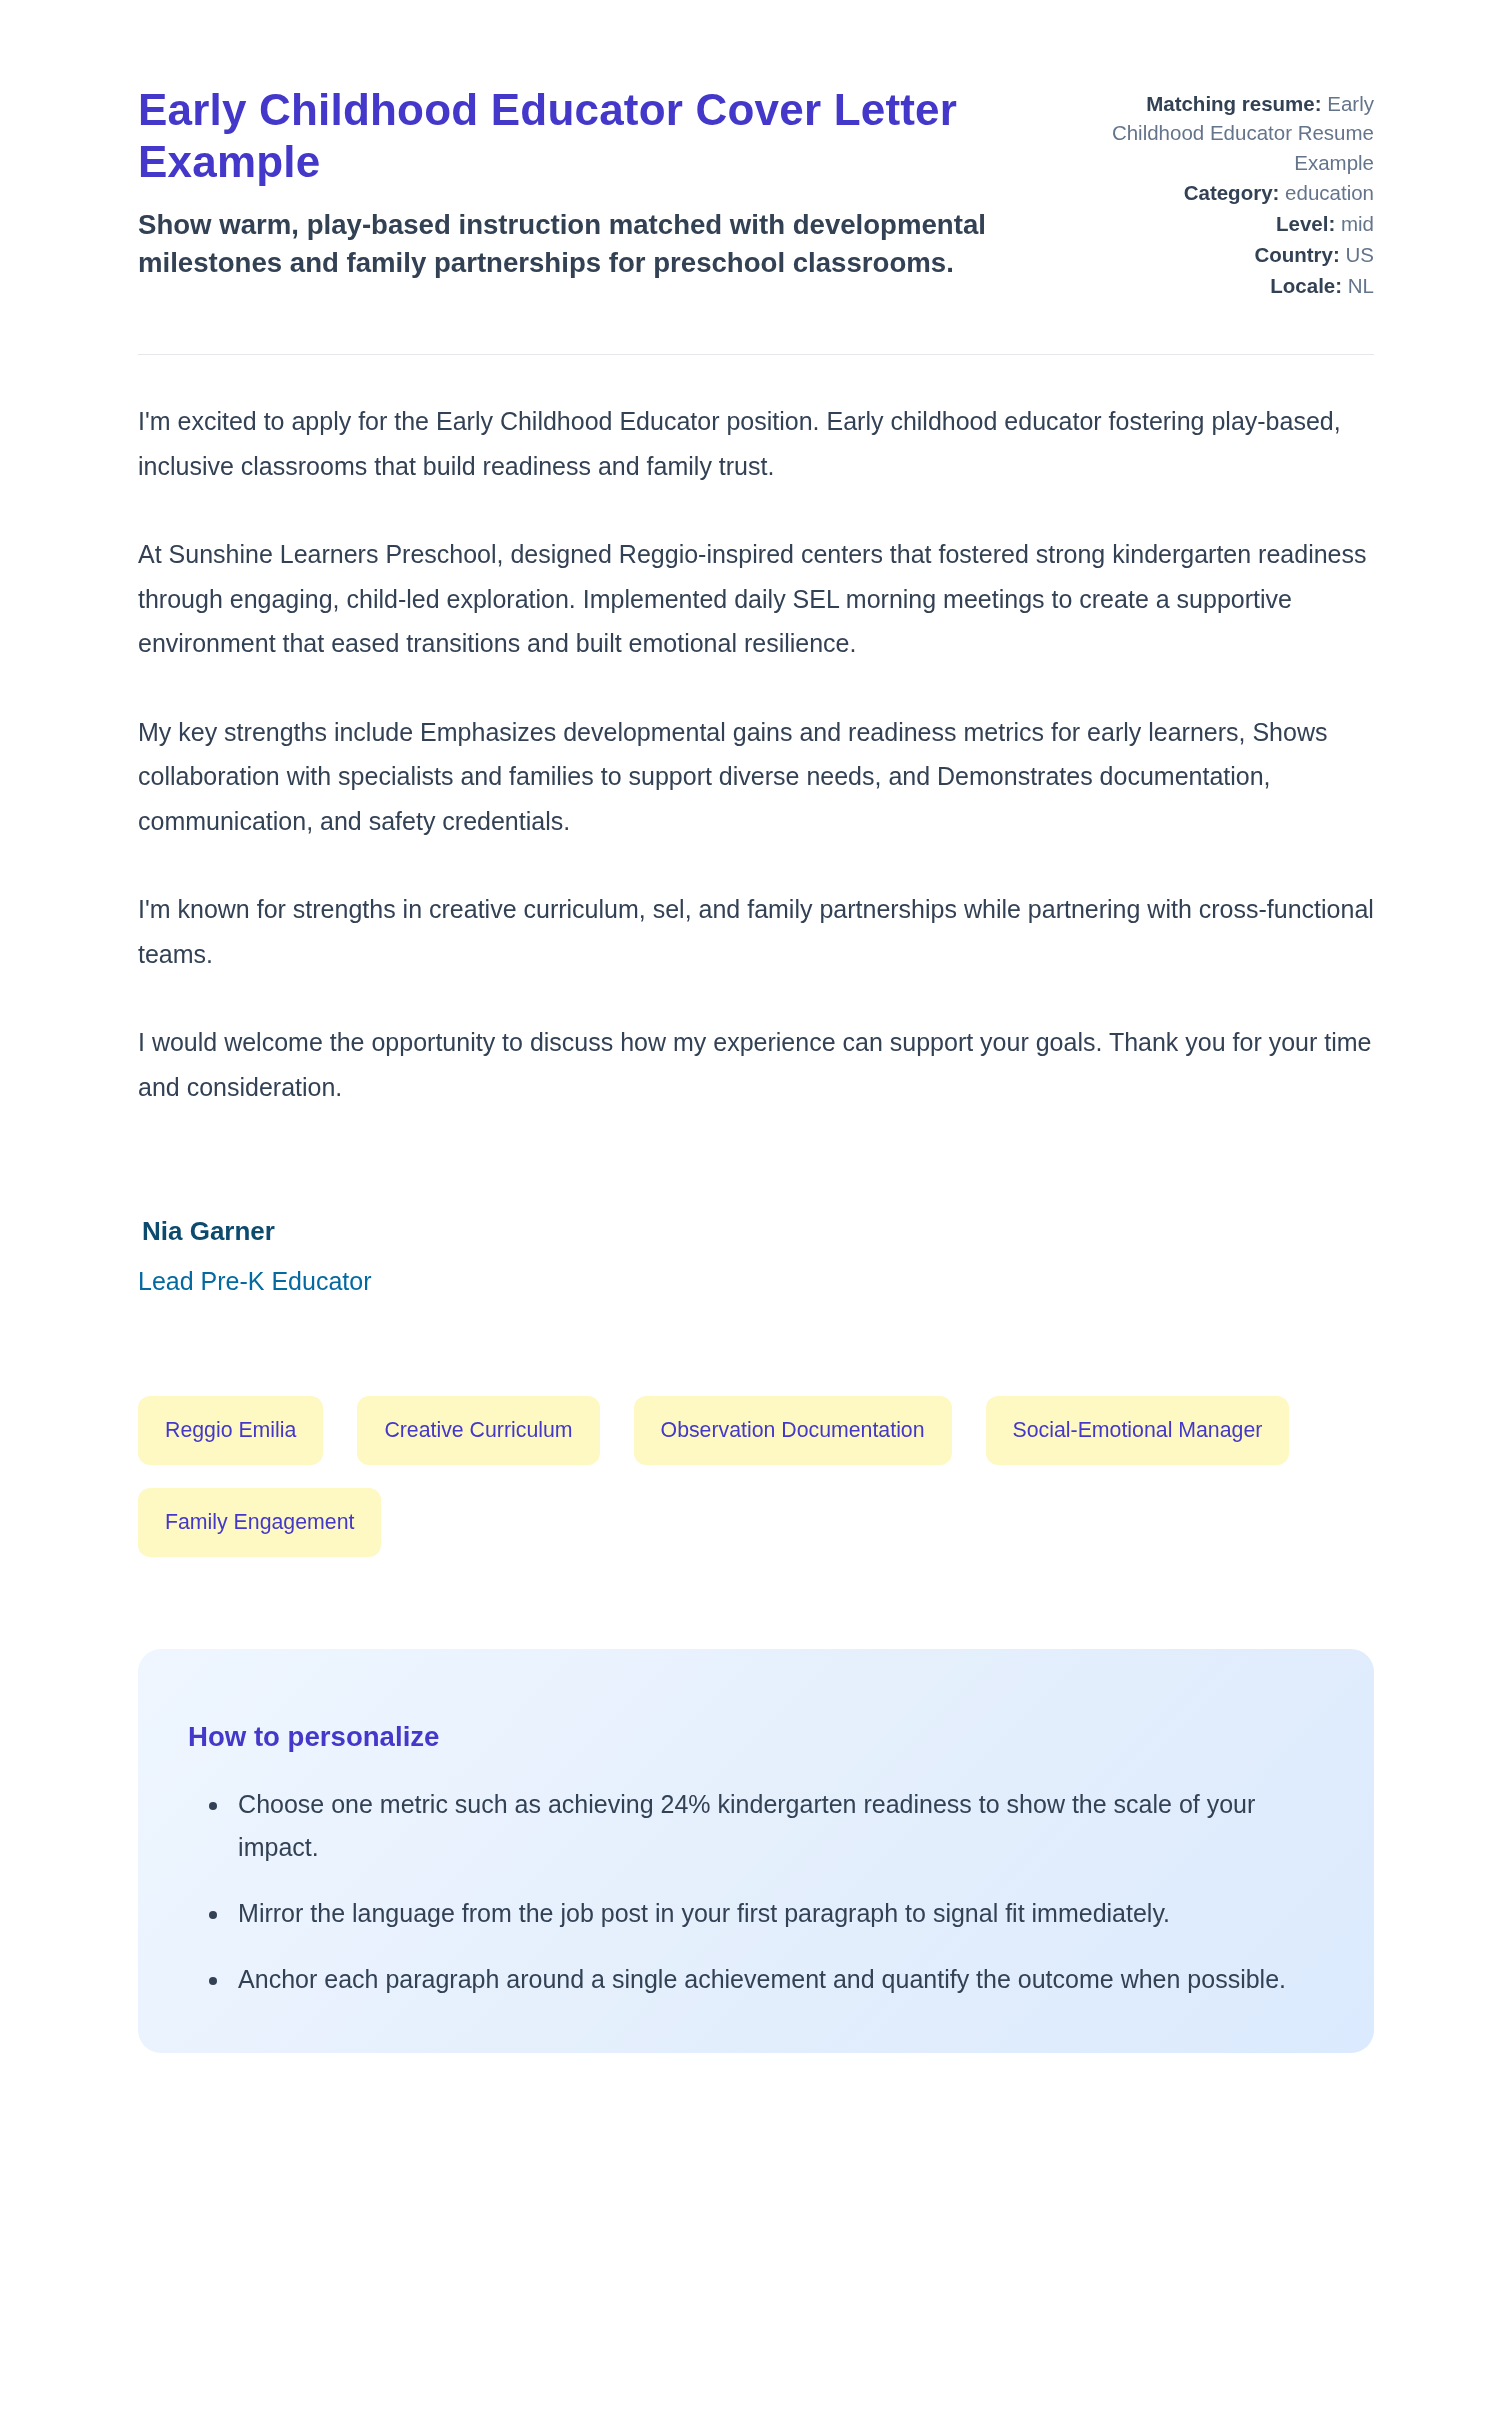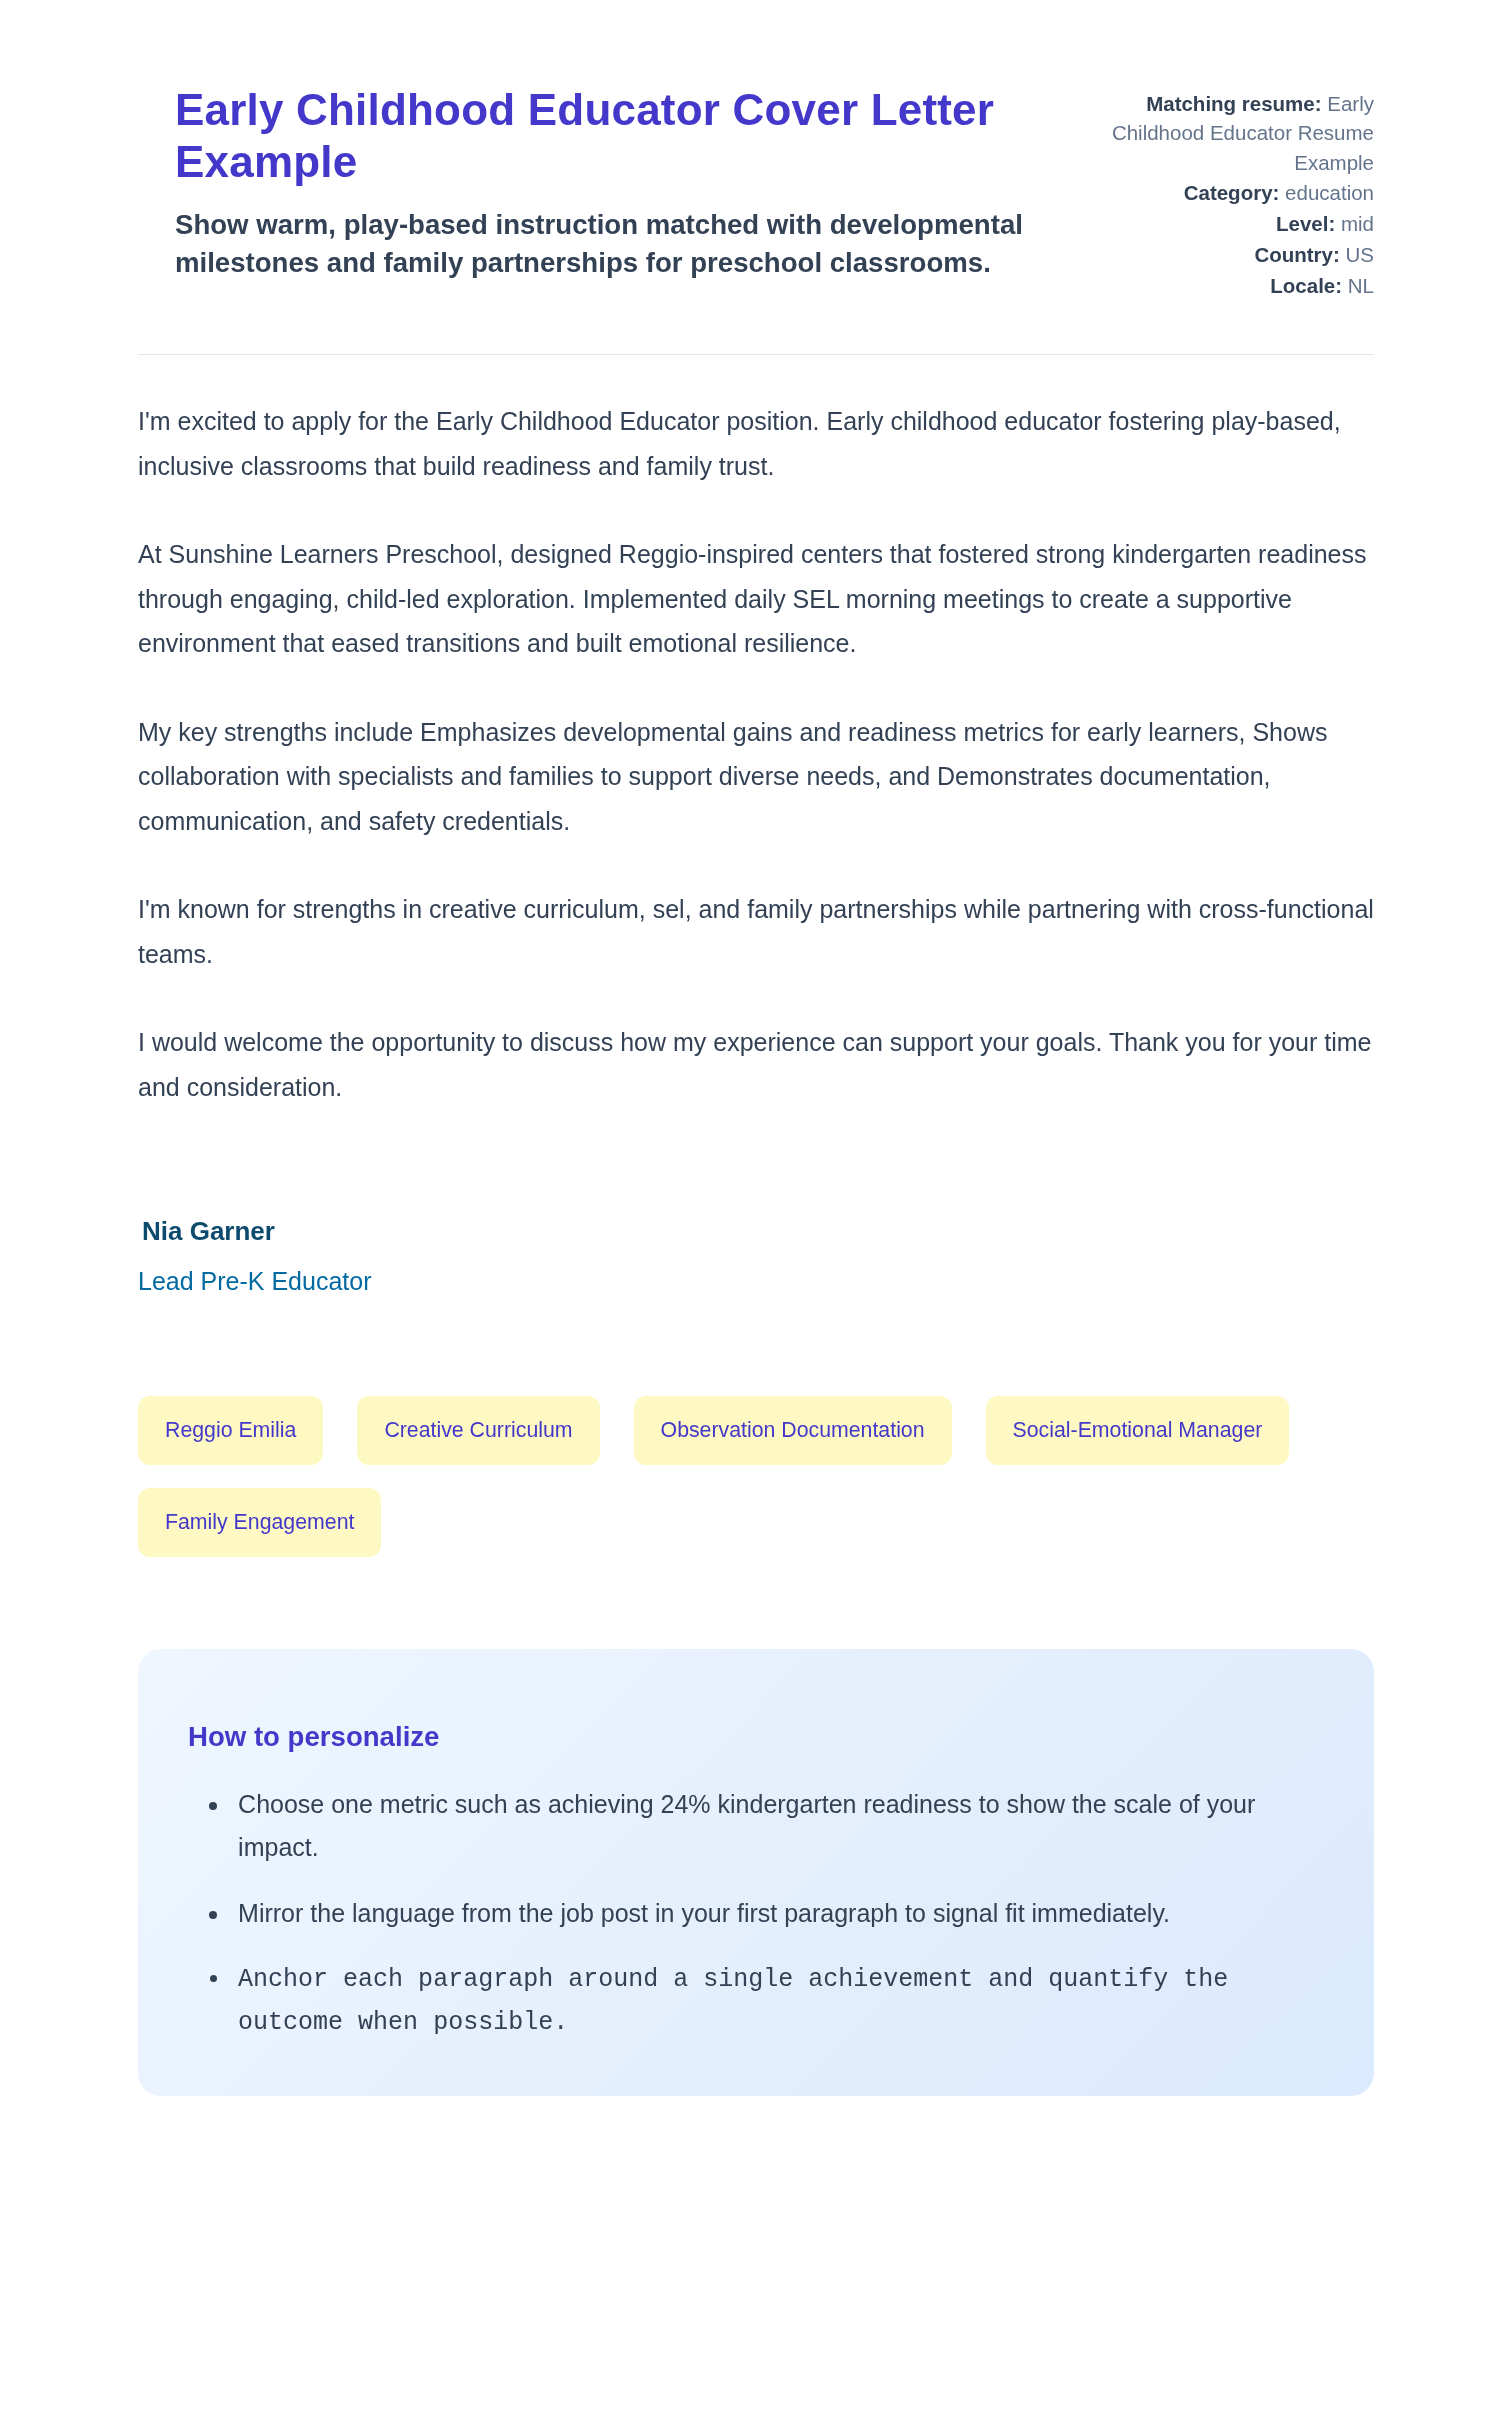--- a/index.html
+++ b/index.html
@@ -17,21 +17,21 @@
     padding: 84px 138px 98px 138px;
     background: #ffffff;
   }
   
   .header {
     display: flex;
     justify-content: space-between;
     align-items: flex-start;
     gap: 43px;
   }
-  .header-left { max-width: 925px; margin-left: 37px; }
+  .header-left { max-width: 925px; }
   .page-title {
     margin: 0 0 18px 0;
     font-size: 44px;
     line-height: 1.18;
     font-weight: 800;
     color: #4338ca;
     letter-spacing: 0.2px;
   }
   .page-subtitle {
     margin: 0;
@@ -119,21 +119,21 @@
     padding-left: 43px;
   }
   .tip-item {
     font-size: 25px;
     line-height: 1.72;
     color: #334155;
     margin-bottom: 23px;
     padding-left: 7.1px;
     max-width: 1120px;
   }
-  .tip-item:last-child { margin-bottom: 0; font-family: Liberation Mono, monospace; }
+  .tip-item:last-child { margin-bottom: 0; }
 </style>
 </head>
 <body>
 
 <div class="page">
 
   <header class="header">
     <div class="header-left">
       <h1 class="page-title">Early Childhood Educator Cover Letter Example</h1>
       <p class="page-subtitle">Show warm, play-based instruction matched with developmental milestones and family partnerships for preschool classrooms.</p>

